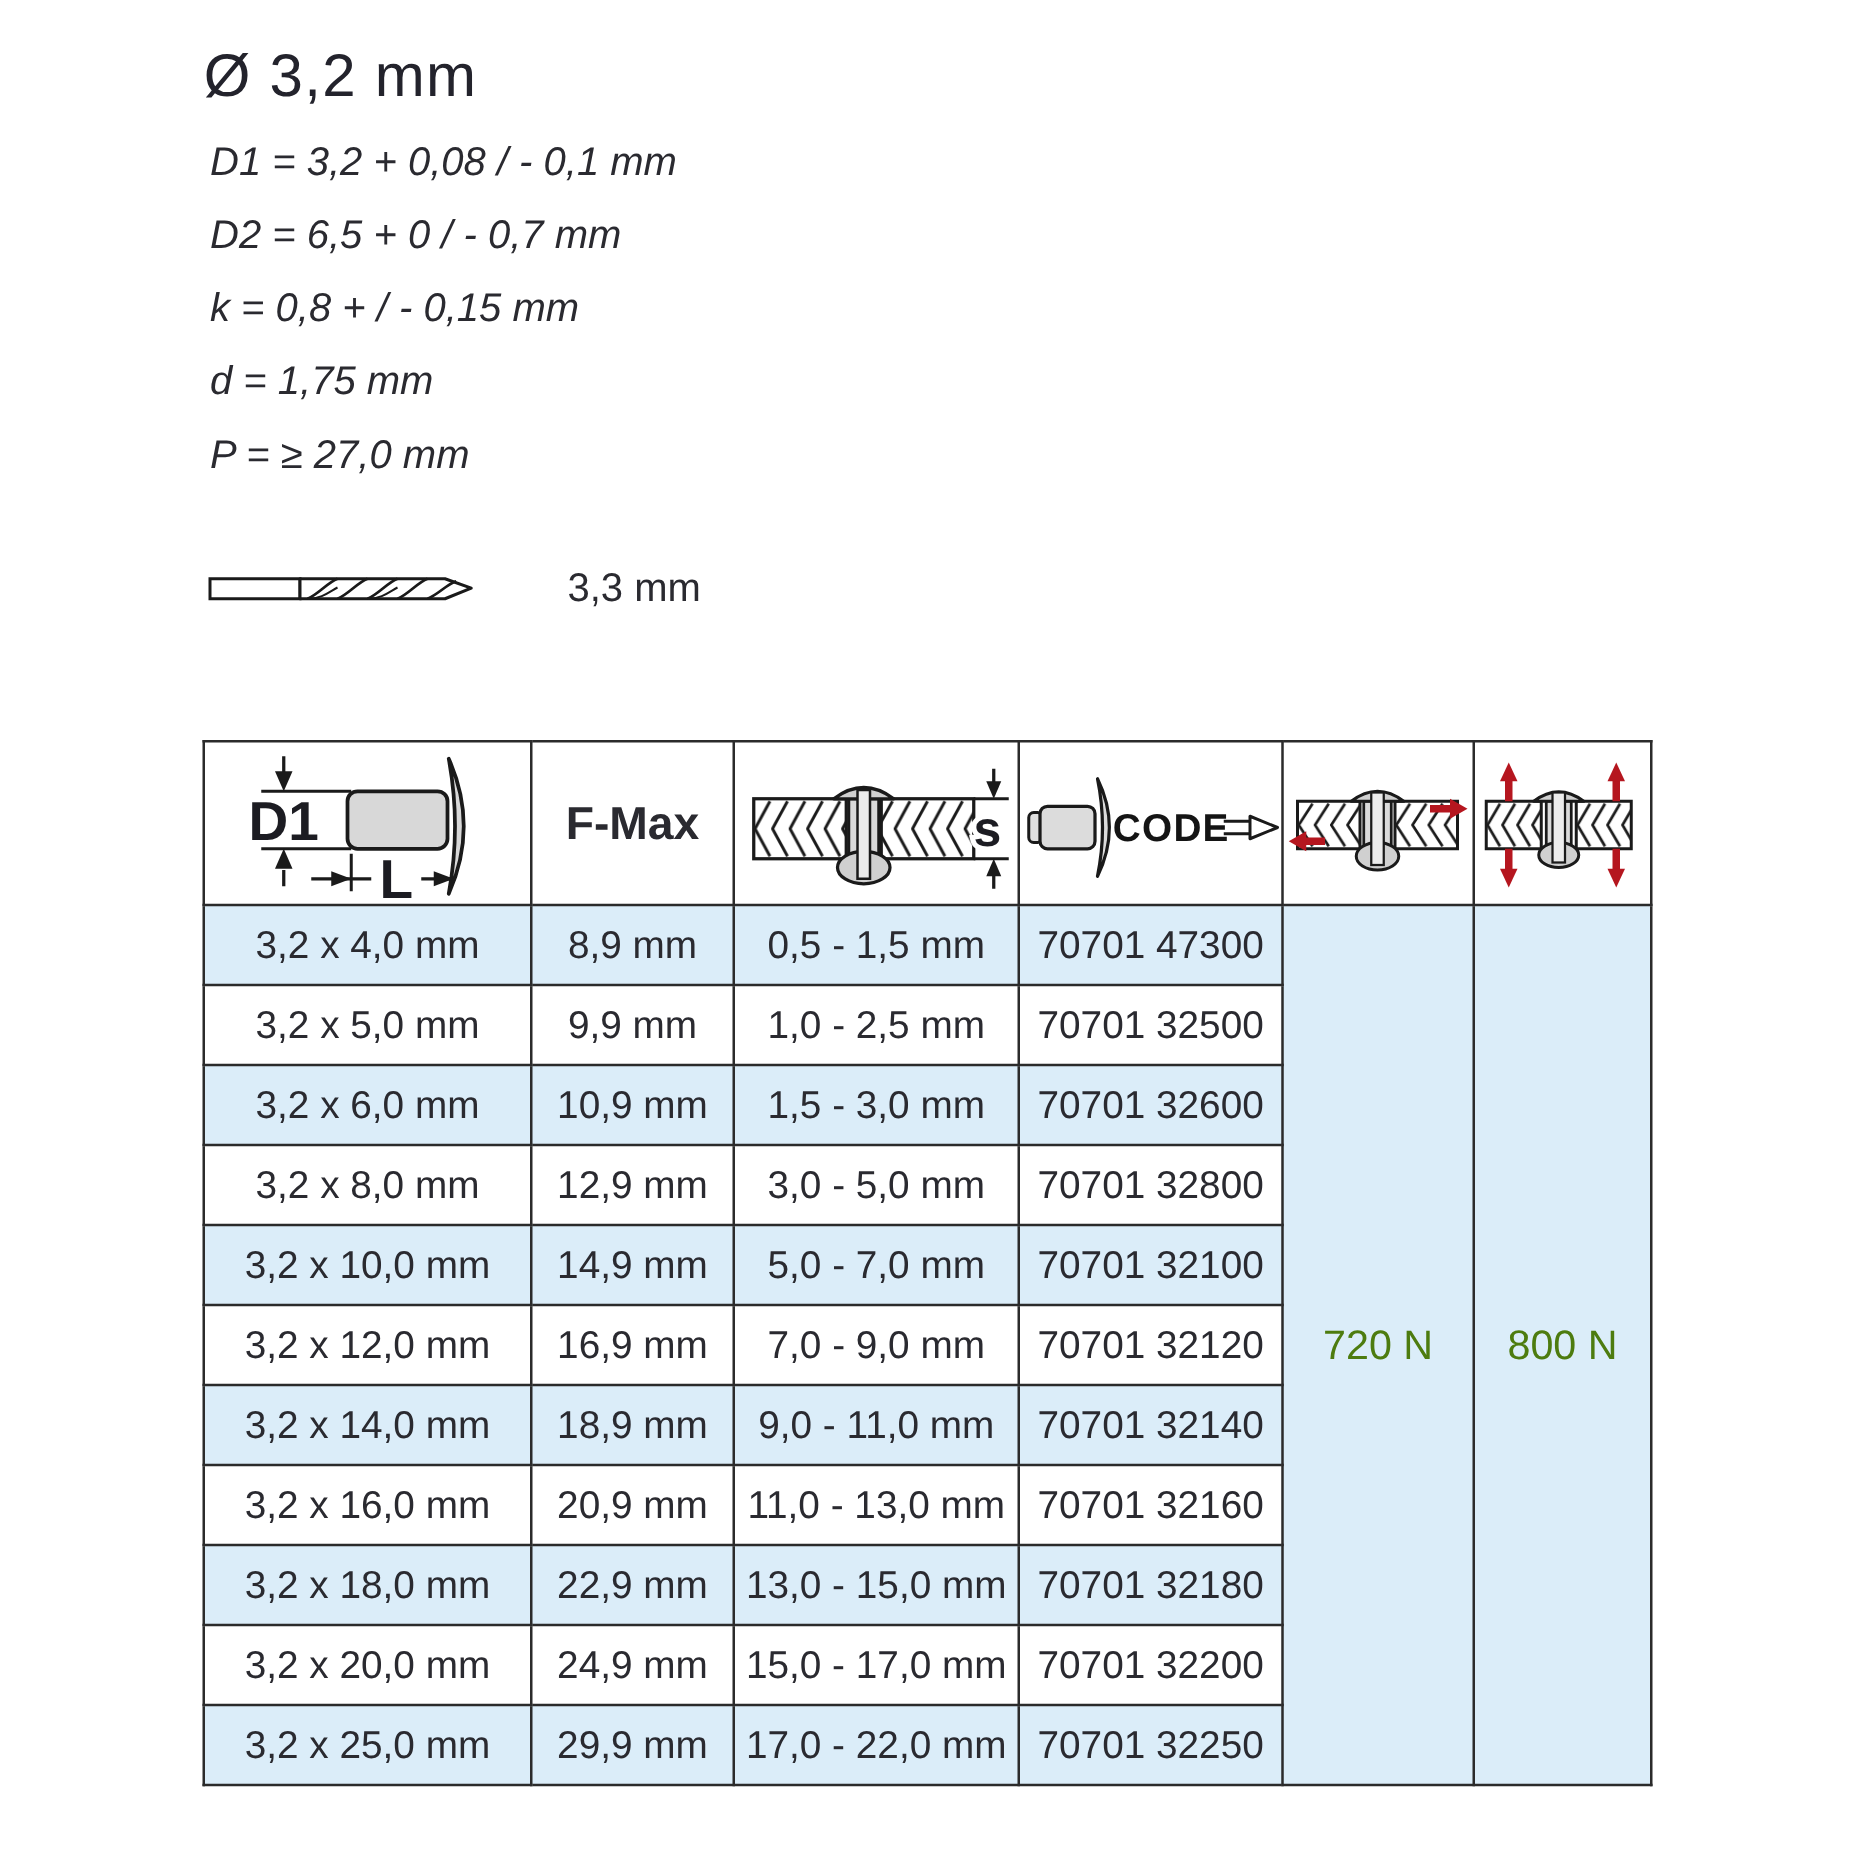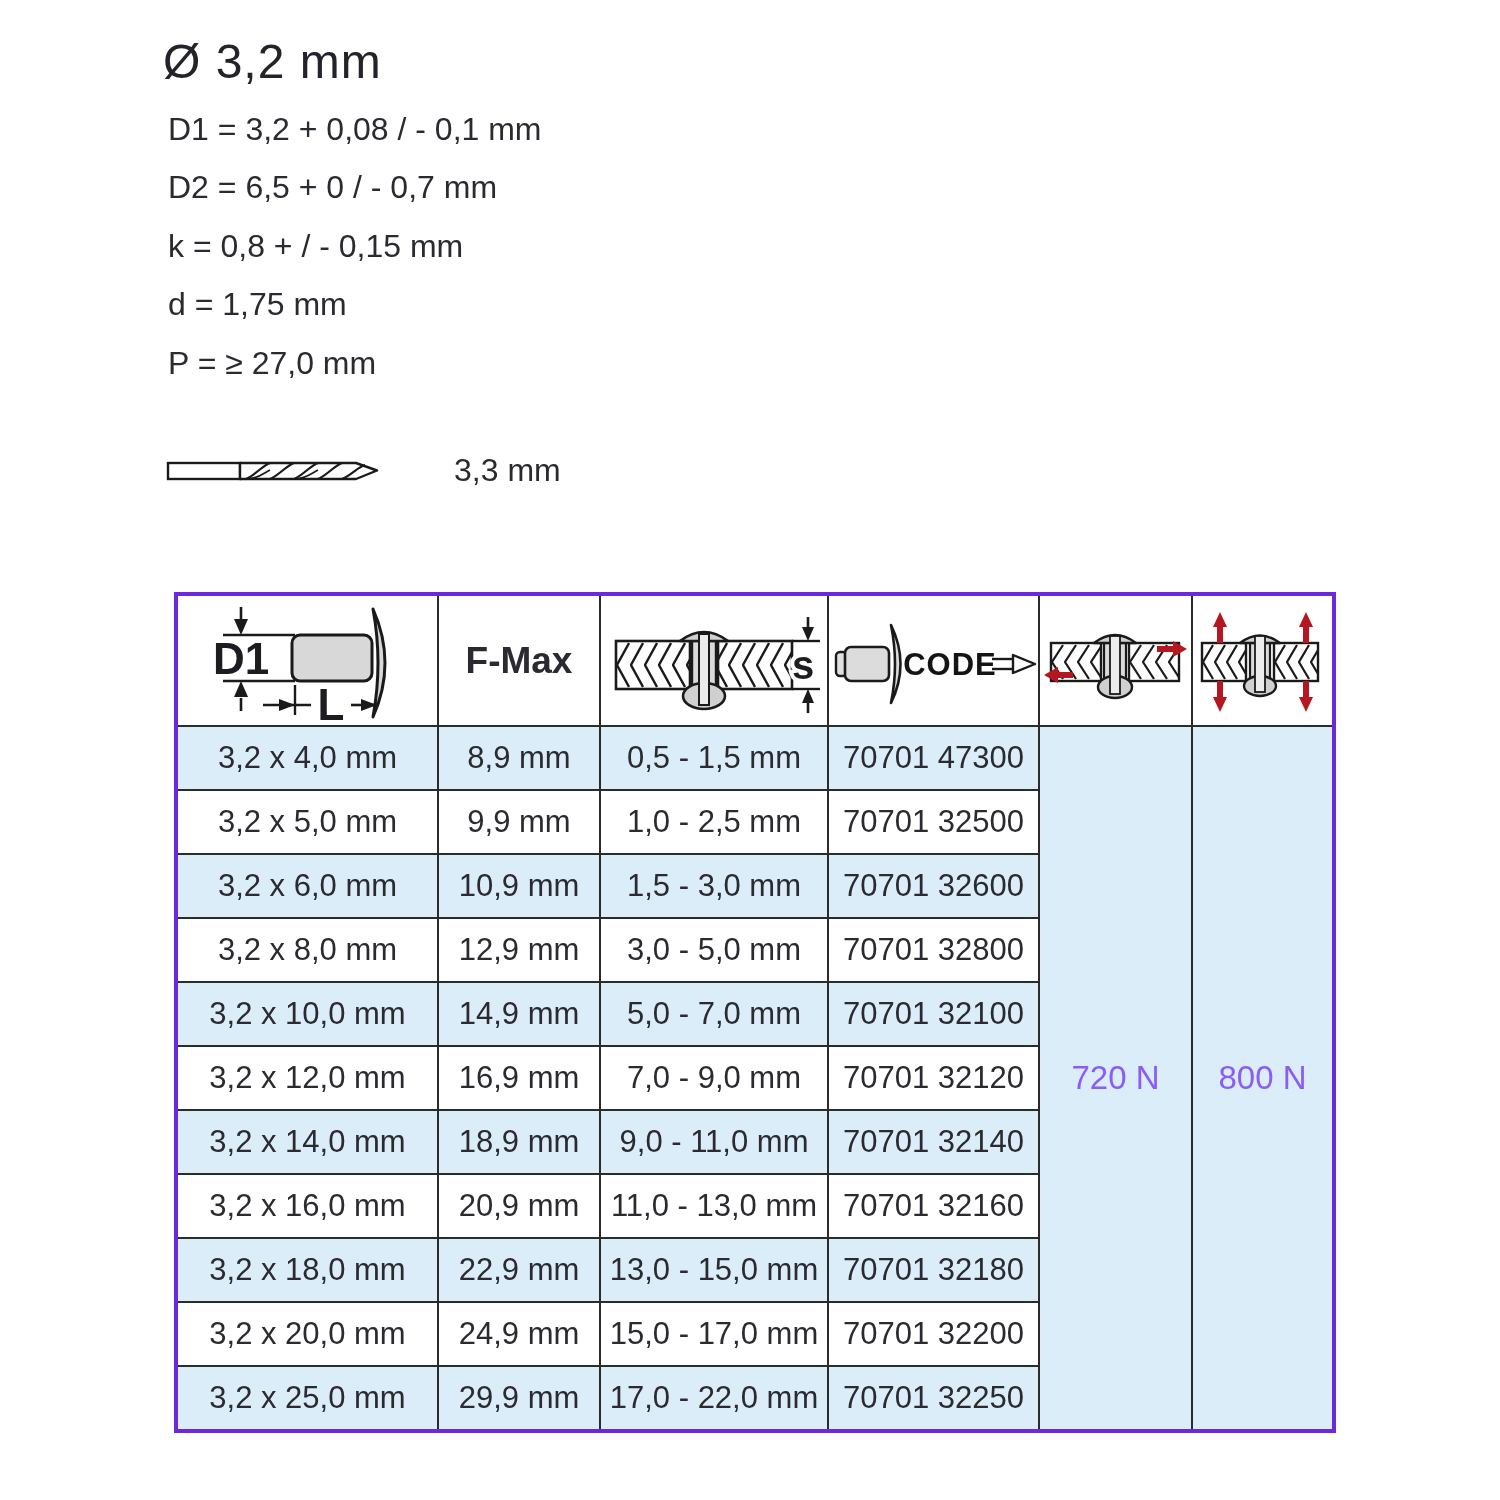--- a/index.html
+++ b/index.html
@@ -6,36 +6,36 @@
   body{
     width:1500px;height:1500px;position:relative;overflow:hidden;
     font-family:"Liberation Sans", sans-serif;color:#2a2a30;
   }
   
   .page-title{
     position:absolute;left:163px;top:34px;
     font-size:48px;font-weight:normal;color:#23232c;letter-spacing:1px;
   }
   .spec-list{position:absolute;left:168px;top:100px;}
-  .spec-line{height:58.5px;display:flex;align-items:center;font-size:32px;color:#2a2a30;}
+  .spec-line{height:58.5px;display:flex;align-items:center;font-size:32px;color:#2a2a30;font-style:italic;}
   .drill-row{position:absolute;left:166px;top:452px;display:flex;align-items:center;gap:22px;}
   .drill-label{font-size:32px;color:#2a2a30;margin-left:48px;}
   
   .spec-table{
-    position:absolute;left:174px;top:592px;width:1158px;
+    position:absolute;left:162px;top:592px;width:1158px;
     border-collapse:collapse;table-layout:fixed;
-    border:4px solid #6d28d9;
+    border:1px solid #6d28d9;
   }
   .spec-table th,.spec-table td{
     border:2px solid #2b2b2b;padding:0;text-align:center;vertical-align:middle;
   }
   .spec-table thead th{height:129px;background:#ffffff;}
   .spec-table tbody td{height:62px;font-size:31px;color:#2a2a30;background:#ffffff;}
   .spec-table tbody tr:nth-child(odd) td{background:#dbedf9;}
-  .spec-table td.merged-cell{background:#dbedf9 !important;font-size:33px;color:#8b5cf6;}
+  .spec-table td.merged-cell{background:#dbedf9 !important;font-size:33px;color:#4d7c0f;}
   .fmax-label{font-size:37px;color:#2a2a30;}
   svg{display:block;margin:0 auto;}
   svg text{font-family:"Liberation Sans", sans-serif;}
   .dim-text{font-size:44px;fill:#1c1c22;paint-order:stroke;stroke:#ffffff;stroke-width:8px;}
   .s-text{font-size:40px;fill:#1c1c22;paint-order:stroke;stroke:#ffffff;stroke-width:8px;}
   .code-text{font-size:31px;font-weight:bold;fill:#141414;letter-spacing:1px;}
   .ink{stroke:#1a1a1a;}
 </style>
 </head>
 <body>

